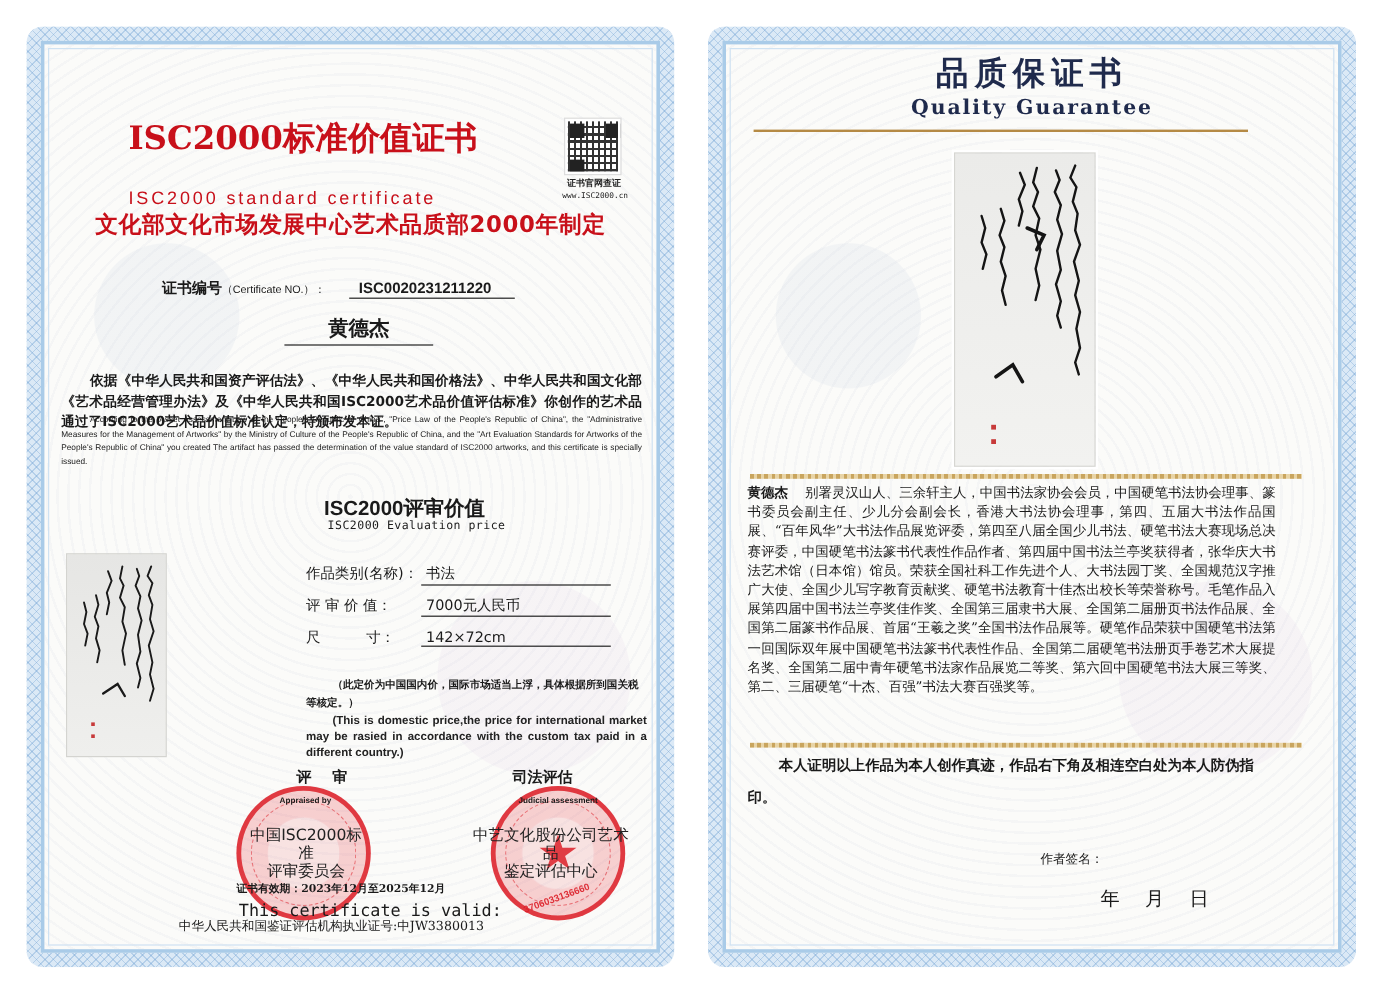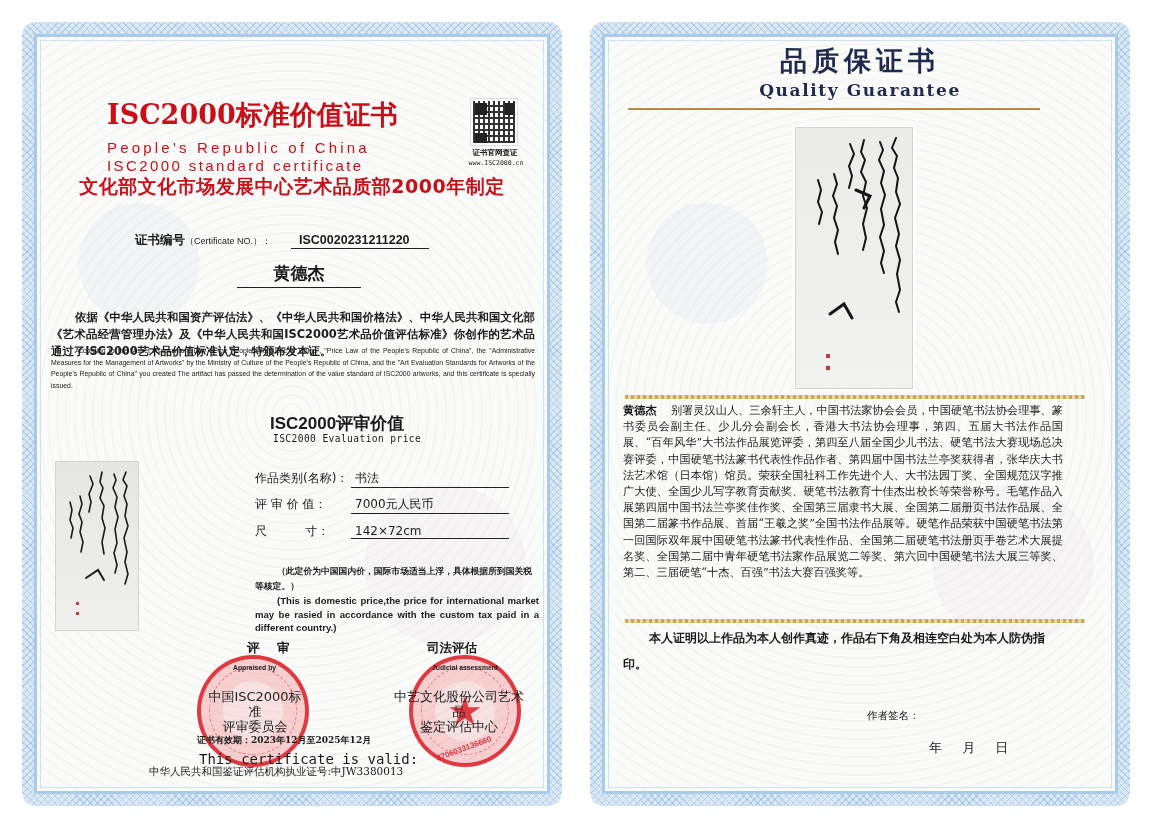--- a/index.html
+++ b/index.html
@@ -207,31 +207,30 @@
   }
   .bio .bio-name { font-weight: bold; font-family: "DejaVu Sans", sans-serif; }
   .statement {
     position: absolute; left: 18px; top: 588px; width: 442px;
     font-size: 12px; line-height: 26px; font-weight: bold; text-indent: 26px;
   }
   .sign-label {
     position: absolute; left: 262px; top: 672px; font-size: 10.5px;
   }
   .date-line {
-    position: absolute; left: 324px; top: 702px; font-size: 13px; word-spacing: 16px;
+    position: absolute; left: 312px; top: 702px; font-size: 16px; word-spacing: 16px;
   }
 </style>
 </head>
 <body>
 
 <div class="page left">
   <div class="page-inner">
 
     <div class="l-title-isc">ISC2000标准价值证书</div>
-    <div class="l-title-en1">People's Republic of China</div>
     <div class="l-title-en2">ISC2000 standard certificate</div>
 
     <div class="qr"></div>
     <div class="qr-label">证书官网查证</div>
     <div class="qr-url">www.ISC2000.cn</div>
 
     <div class="l-dept-cn">文化部文化市场发展中心艺术品质部2000年制定</div>
 
     <div class="cert-no-row">
       <span>证书编号</span>

